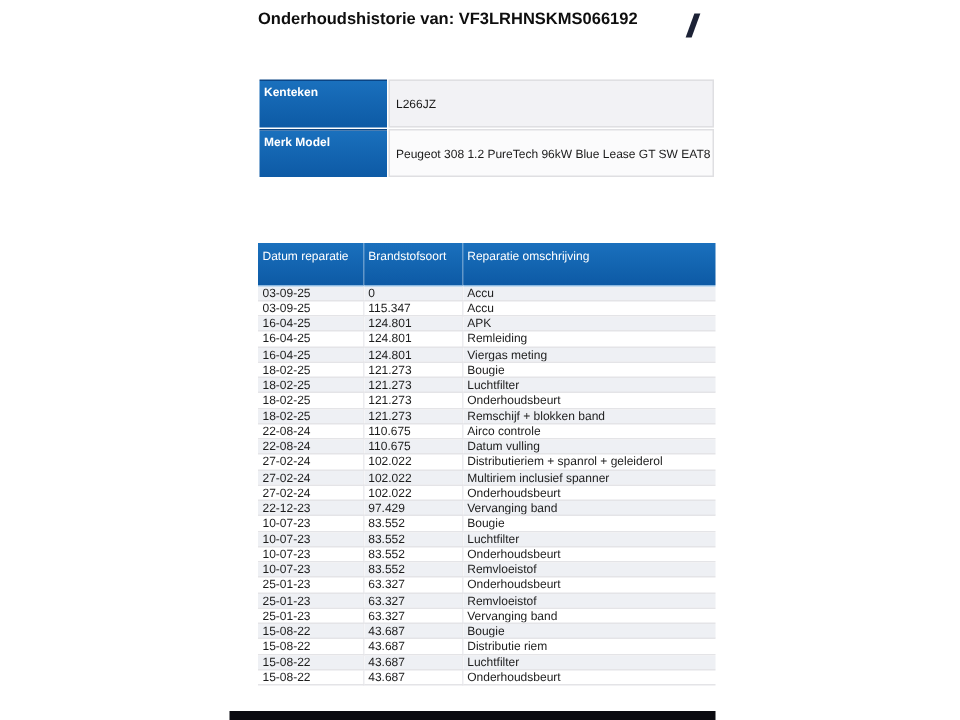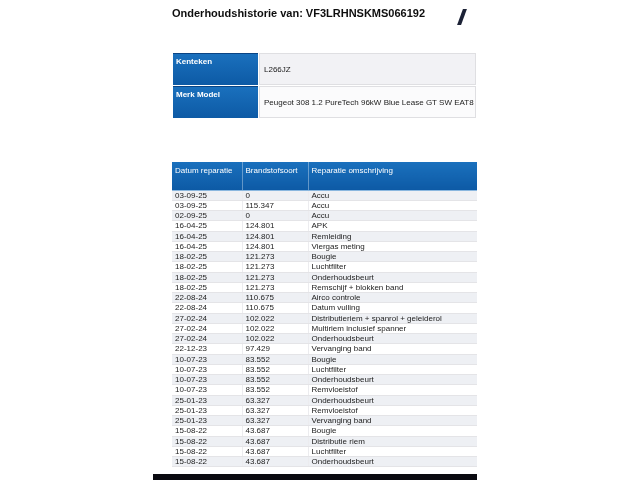--- a/index.html
+++ b/index.html
@@ -103,25 +103,20 @@
         <td>03-09-25</td>
         <td>0</td>
         <td>Accu</td>
       </tr>
       <tr>
         <td>03-09-25</td>
         <td>115.347</td>
         <td>Accu</td>
       </tr>
       <tr>
-        <td>02-09-25</td>
-        <td>0</td>
-        <td>Accu</td>
-      </tr>
-      <tr>
         <td>16-04-25</td>
         <td>124.801</td>
         <td>APK</td>
       </tr>
       <tr>
         <td>16-04-25</td>
         <td>124.801</td>
         <td>Remleiding</td>
       </tr>
       <tr>

